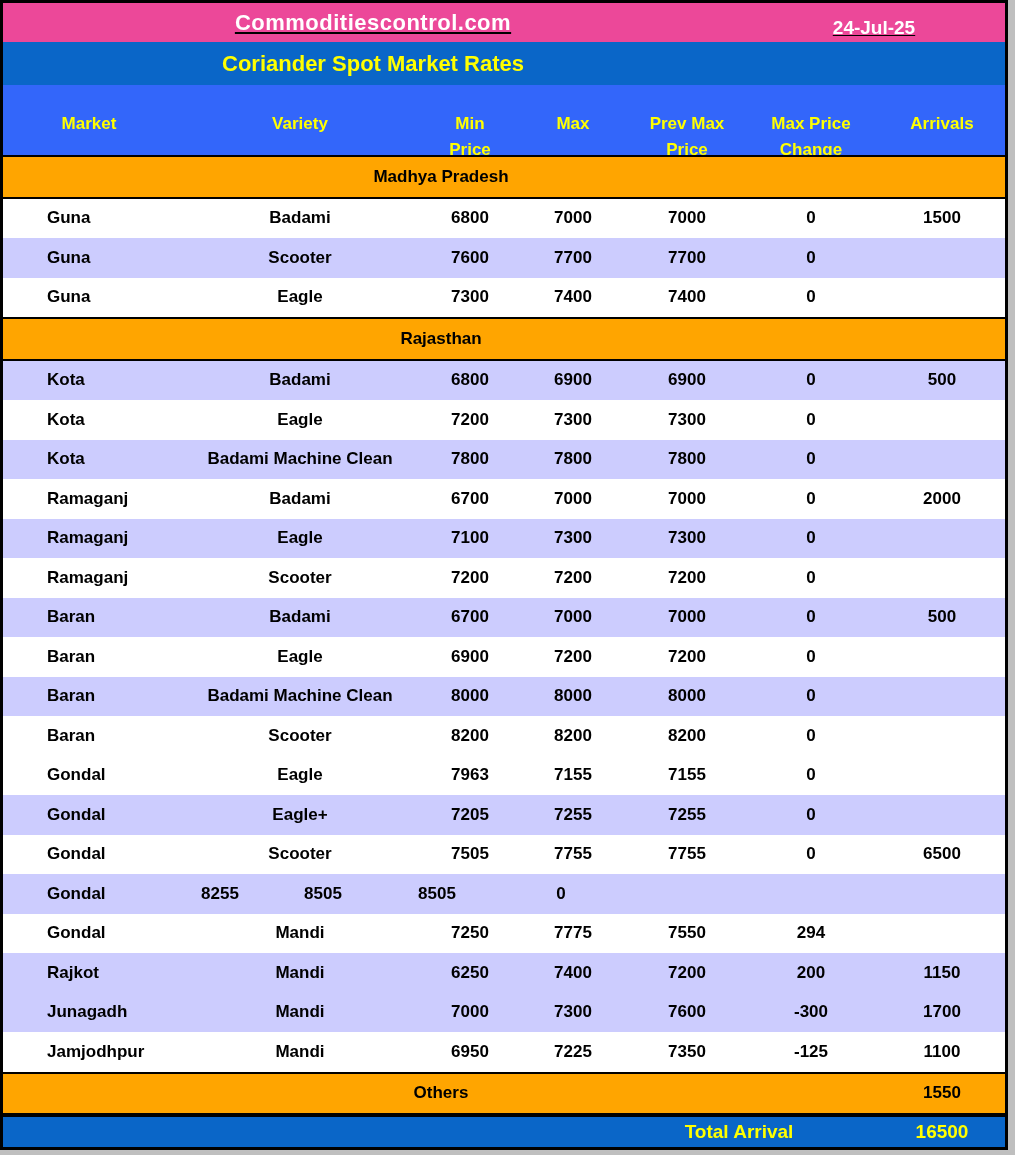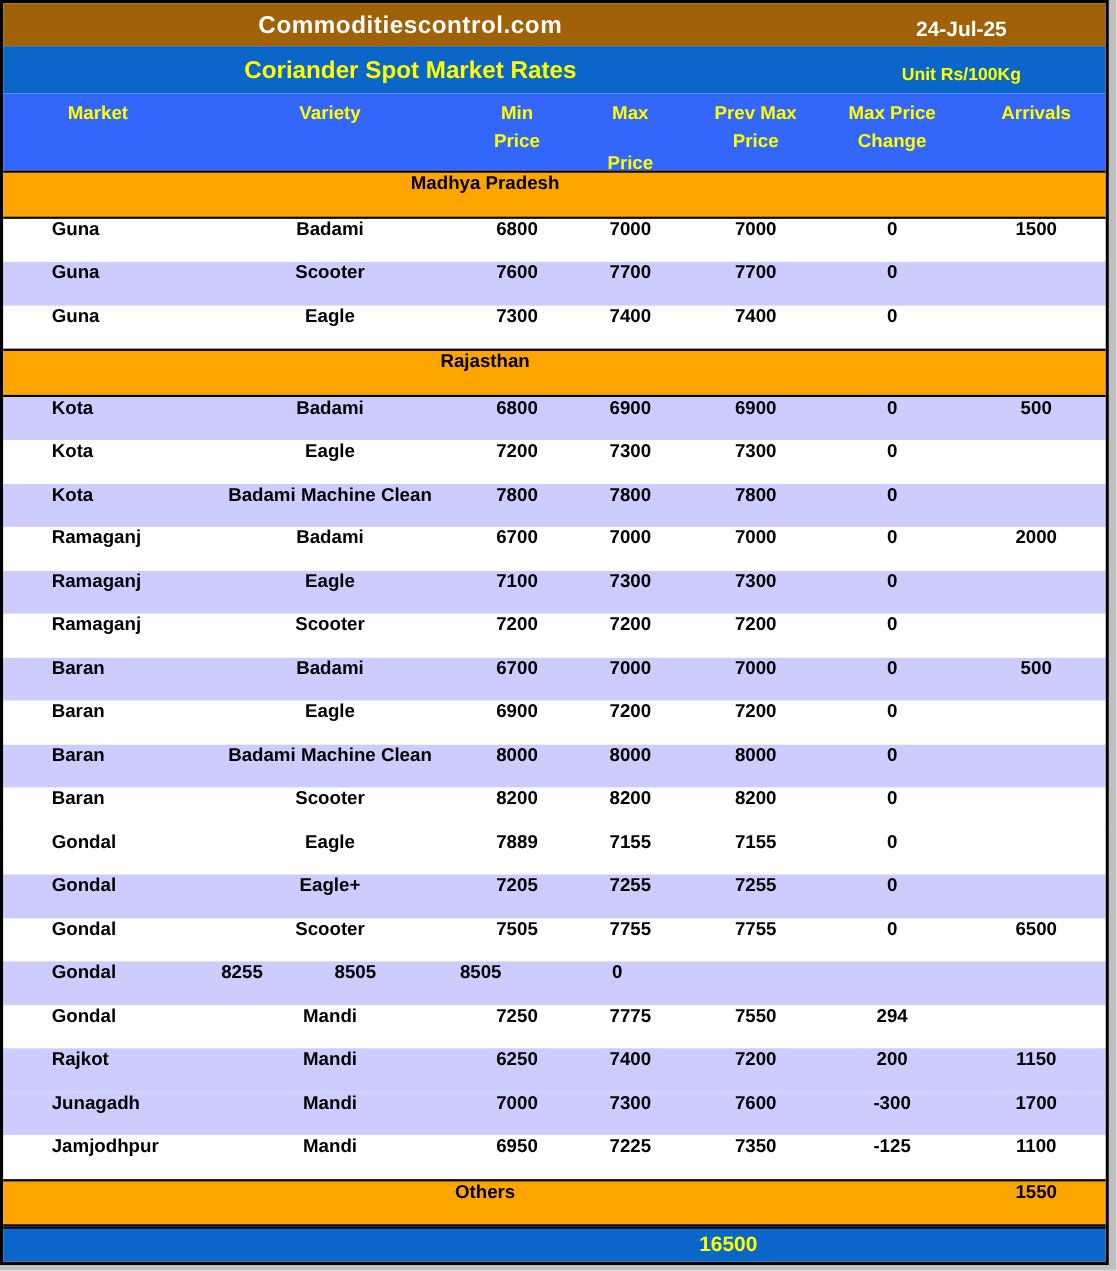--- a/index.html
+++ b/index.html
@@ -13,46 +13,46 @@
   }
   .sheet{
     position:absolute;top:0;left:0;
     width:1002px;height:1144px;
     border:3px solid #000;
     background:#FFFFFF;
     display:flex;flex-direction:column;
   }
   
   .band{display:flex;align-items:center;flex:0 0 auto;}
-  .band-top{height:39px;background:#a16207;}
+  .band-top{height:39px;background:#ec4899;text-decoration:underline;}
   .band-sub{height:43px;background:#0A66C8;}
   .span-main{width:740px;text-align:center;}
   .span-side{flex:1;text-align:center;margin-top:11px;}
   .brand{color:#FFFFFF;font-size:22px;letter-spacing:0.5px;}
   .date{color:#FFFFFF;font-size:19px;}
   .subtitle{color:#FFFF00;font-size:22px;}
   .unit{color:#FFFF00;font-size:16px;}
   
   .colhead{
     height:70px;flex:0 0 auto;background:#3366FA;
     display:flex;overflow:hidden;color:#FFFF00;
   }
-  .col{display:flex;flex-direction:column;align-items:center;padding-top:5px;}
+  .col{display:flex;flex-direction:column;align-items:center;padding-top:26px;}
   .col .l{line-height:26px;font-size:17px;white-space:nowrap;}
   
   .c-market{width:172px;}
   .c-variety{width:250px;}
   .c-min{width:90px;}
   .c-max{width:116px;gap:20px;}
   .c-prev{width:112px;}
   .c-change{width:136px;}
   .c-arrivals{width:126px;gap:44px;}
   
   .rows{flex:1 1 auto;display:flex;flex-direction:column;}
-  .row{flex:1 1 0;display:flex;font-size:17px;color:#000;box-sizing:border-box;}
+  .row{flex:1 1 0;display:flex;align-items:center;font-size:17px;color:#000;box-sizing:border-box;}
   .row.white{background:#FFFFFF;}
   .row.lav{background:#CCCCFE;}
   .row.section{background:#FFA500;border-top:2px solid #000;border-bottom:2px solid #000;}
   .cell{text-align:center;white-space:nowrap;box-sizing:border-box;}
   .cell.c-market{text-align:left;padding-left:44px;}
   .sec-span{width:876px;text-align:center;}
   
   .footer{
     flex:0 0 30px;background:#0A66C8;border-top:2px solid #000;
     display:flex;align-items:center;color:#FFFF00;font-size:19px;
@@ -66,21 +66,20 @@
 
 <div class="sheet">
 
   <div class="band band-top">
     <div class="span-main brand">Commoditiescontrol.com</div>
     <div class="span-side date">24-Jul-25</div>
   </div>
 
   <div class="band band-sub">
     <div class="span-main subtitle">Coriander Spot Market Rates</div>
-    <div class="span-side unit">Unit Rs/100Kg</div>
   </div>
 
   <div class="colhead">
     <div class="col c-market">
       <div class="l">Market</div>
     </div>
     <div class="col c-variety">
       <div class="l">Variety</div>
     </div>
     <div class="col c-min">
@@ -228,21 +227,21 @@
         <div class="cell c-variety">Scooter</div>
         <div class="cell c-min">8200</div>
         <div class="cell c-max">8200</div>
         <div class="cell c-prev">8200</div>
         <div class="cell c-change">0</div>
         <div class="cell c-arrivals"></div>
       </div>
       <div class="row data white">
         <div class="cell c-market">Gondal</div>
         <div class="cell c-variety">Eagle</div>
-        <div class="cell c-min">7889</div>
+        <div class="cell c-min">7963</div>
         <div class="cell c-max">7155</div>
         <div class="cell c-prev">7155</div>
         <div class="cell c-change">0</div>
         <div class="cell c-arrivals"></div>
       </div>
       <div class="row data lav">
         <div class="cell c-market">Gondal</div>
         <div class="cell c-variety">Eagle+</div>
         <div class="cell c-min">7205</div>
         <div class="cell c-max">7255</div>
@@ -304,16 +303,17 @@
         <div class="cell c-arrivals">1100</div>
       </div>
       <div class="row section">
         <div class="sec-span">Others</div>
         <div class="cell c-arrivals">1550</div>
       </div>
     </div>
 
   <div class="footer">
     <div class="f-spacer"></div>
+    <div class="f-label">Total Arrival</div>
     <div class="f-value">16500</div>
   </div>
 
 </div>
 
 </body></html>

